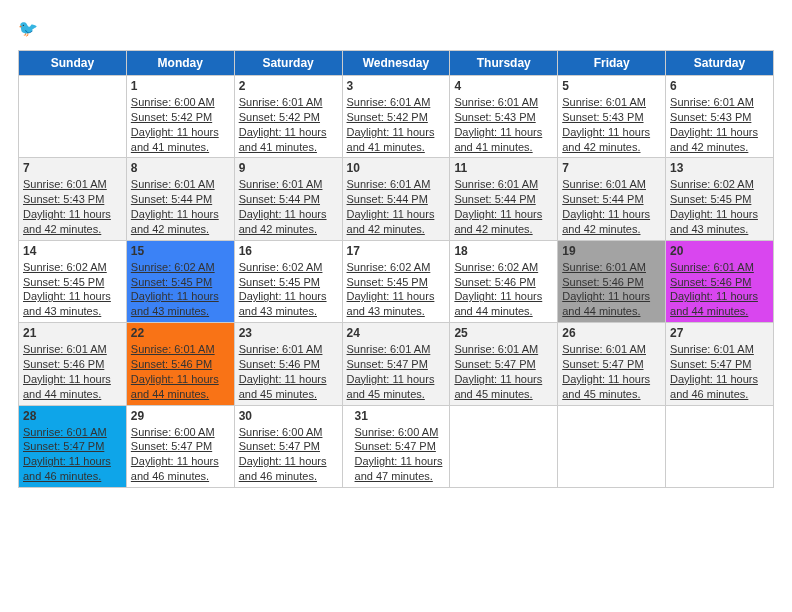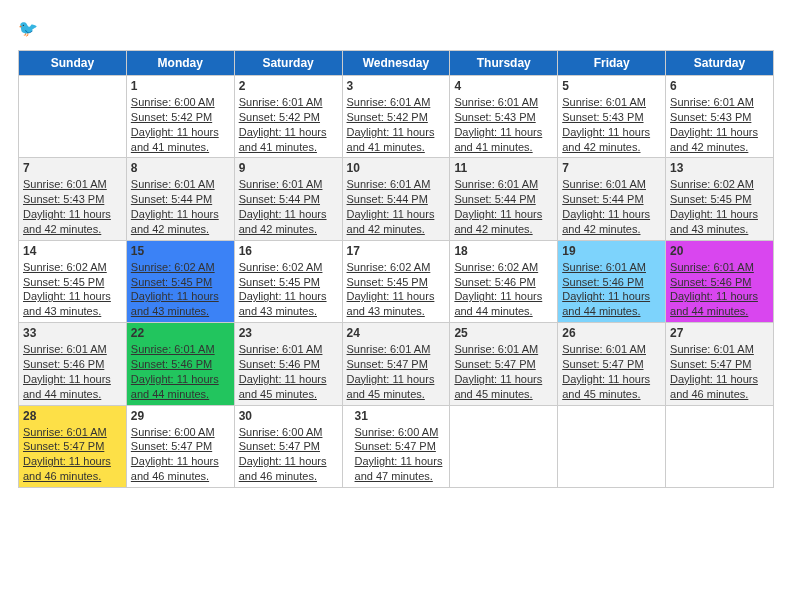--- a/index.html
+++ b/index.html
@@ -202,35 +202,35 @@
             <div class="day-info">Sunrise: 6:02 AM<br>Sunset: 5:45 PM<br>Daylight: 11 hours and 43 minutes.</div>
           </td>
           <td style="background-color: rgb(255, 255, 255);">
             <span class="day-number">17</span>
             <div class="day-info">Sunrise: 6:02 AM<br>Sunset: 5:45 PM<br>Daylight: 11 hours and 43 minutes.</div>
           </td>
           <td style="background-color: rgb(255, 255, 255);">
             <span class="day-number">18</span>
             <div class="day-info">Sunrise: 6:02 AM<br>Sunset: 5:46 PM<br>Daylight: 11 hours and 44 minutes.</div>
           </td>
-          <td style="background-color: #7dd3fc;">
+          <td style="background-color: #a3a3a3;">
             <span class="day-number">19</span>
             <div class="day-info">Sunrise: 6:01 AM<br>Sunset: 5:46 PM<br>Daylight: 11 hours and 44 minutes.</div>
           </td>
           <td style="background-color: #d946ef;">
             <span class="day-number">20</span>
             <div class="day-info">Sunrise: 6:01 AM<br>Sunset: 5:46 PM<br>Daylight: 11 hours and 44 minutes.</div>
           </td>
         </tr>
         <tr>
           <td style="background-color: rgb(242, 242, 242);">
-            <span class="day-number">33</span>
-            <div class="day-info">Sunrise: 6:01 AM<br>Sunset: 5:46 PM<br>Daylight: 11 hours and 44 minutes.</div>
-          </td>
-          <td style="background-color: #22c55e; margin-left: 45px;">
+            <span class="day-number">21</span>
+            <div class="day-info">Sunrise: 6:01 AM<br>Sunset: 5:46 PM<br>Daylight: 11 hours and 44 minutes.</div>
+          </td>
+          <td style="background-color: #f97316; margin-left: 45px;">
             <span class="day-number">22</span>
             <div class="day-info">Sunrise: 6:01 AM<br>Sunset: 5:46 PM<br>Daylight: 11 hours and 44 minutes.</div>
           </td>
           <td style="background-color: rgb(242, 242, 242);">
             <span class="day-number">23</span>
             <div class="day-info">Sunrise: 6:01 AM<br>Sunset: 5:46 PM<br>Daylight: 11 hours and 45 minutes.</div>
           </td>
           <td style="background-color: rgb(242, 242, 242); margin-top: 15px;">
             <span class="day-number">24</span>
             <div class="day-info">Sunrise: 6:01 AM<br>Sunset: 5:47 PM<br>Daylight: 11 hours and 45 minutes.</div>
@@ -242,21 +242,21 @@
           <td style="background-color: rgb(242, 242, 242);">
             <span class="day-number">26</span>
             <div class="day-info">Sunrise: 6:01 AM<br>Sunset: 5:47 PM<br>Daylight: 11 hours and 45 minutes.</div>
           </td>
           <td style="background-color: rgb(242, 242, 242);">
             <span class="day-number">27</span>
             <div class="day-info">Sunrise: 6:01 AM<br>Sunset: 5:47 PM<br>Daylight: 11 hours and 46 minutes.</div>
           </td>
         </tr>
         <tr>
-          <td style="background-color: #fde047;">
+          <td style="background-color: #0ea5e9;">
             <span class="day-number">28</span>
             <div class="day-info">Sunrise: 6:01 AM<br>Sunset: 5:47 PM<br>Daylight: 11 hours and 46 minutes.</div>
           </td>
           <td style="background-color: rgb(255, 255, 255);">
             <span class="day-number">29</span>
             <div class="day-info">Sunrise: 6:00 AM<br>Sunset: 5:47 PM<br>Daylight: 11 hours and 46 minutes.</div>
           </td>
           <td style="background-color: rgb(255, 255, 255);">
             <span class="day-number">30</span>
             <div class="day-info">Sunrise: 6:00 AM<br>Sunset: 5:47 PM<br>Daylight: 11 hours and 46 minutes.</div>

